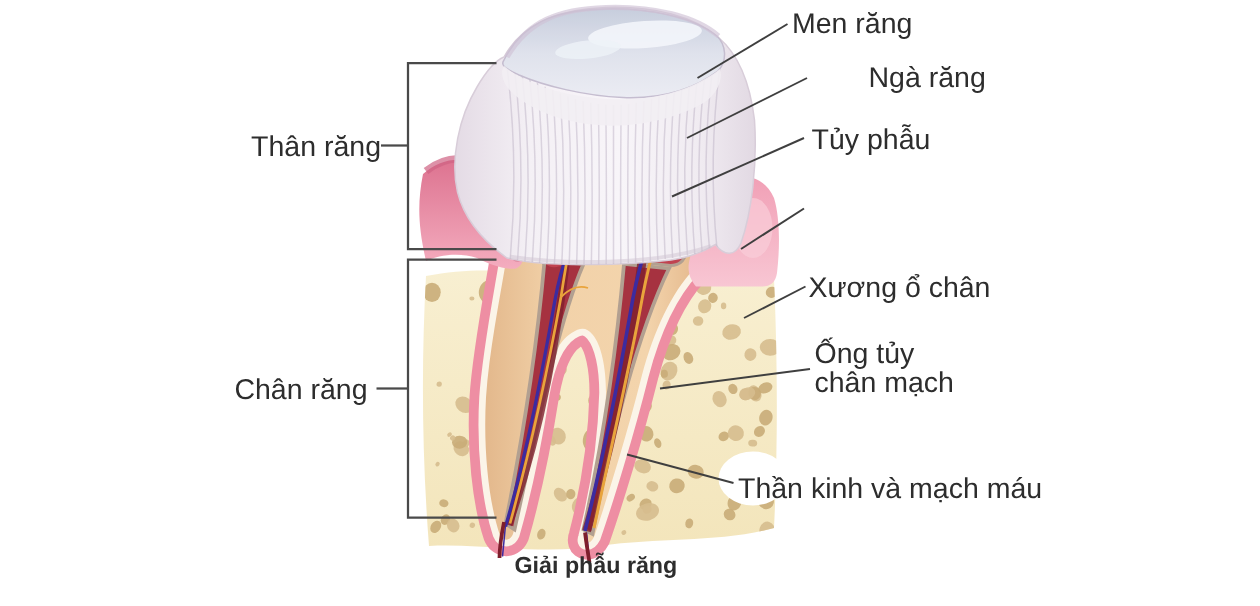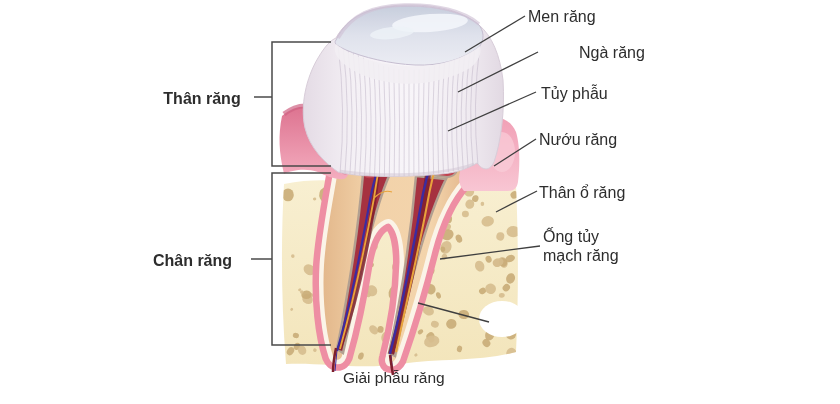--- a/index.html
+++ b/index.html
@@ -1,21 +1,21 @@
 <!DOCTYPE html>
 <html style="--c-enamel: #f3eff4; --c-occlusal-cap: #ccd3e0; --c-dentin: #efcda3; --c-pulp: #c04350; --c-pulp-dark: #8c2633; --c-vessel-blue: #3c2ba0; --c-nerve-yellow: #e9a43c; --c-gum-dark: #e2798f; --c-gum-light: #f3a8ba; --c-ligament: #ee8ea3; --c-cementum: #fbf4e8; --c-bone: #f6eac6; --c-bone-spot: #d3b98a; --c-leader-line: #3f3f3f; --c-text: #2d2d2d;"><head>
 <meta charset="utf-8">
 <style>
   html,body{margin:0;padding:0;background:#ffffff;width:840px;height:404px;overflow:hidden;}
   .stage{position:relative;width:840px;height:404px;font-family:"Liberation Sans",sans-serif;}
   .stage svg{position:absolute;left:0;top:0;}
-  .lbl{position:absolute;color:#2d2d2d;font-size:16px;line-height:19px;white-space:pre-line;}
+  .lbl{position:absolute;color:#2d2d2d;font-size:19px;line-height:19px;white-space:pre-line;}
   .lbl.right{text-align:left;}
-  .lbl.leftside{text-align:center;font-weight:bold;}
-  .caption{position:absolute;color:#2d2d2d;font-size:15.5px;}
+  .lbl.leftside{text-align:right;}
+  .caption{position:absolute;color:#2d2d2d;font-size:15.5px;font-weight:bold;}
   
   #lbl-men{left:528px;top:7px;}
   #lbl-nga{left:543px;top:43px;margin-left:36px;}
   #lbl-tuy{left:541px;top:84px;}
   #lbl-nuou{left:539px;top:130px;}
   #lbl-xuong{left:539px;top:183px;}
   #lbl-ongtuy{left:543px;top:227px;}
   #lbl-thankinh{left:492px;top:317px;}
   #lbl-thanrang{left:150px;top:89px;width:104px;}
   #lbl-chanrang{left:140px;top:251px;width:105px;}
@@ -311,21 +311,21 @@
     <path d="M331,42 L272,42 L272,166 L331,166"></path>
     <path d="M331,173 L272,173 L272,345 L331,345"></path>
     <path d="M254,97 L272,97"></path>
     <path d="M251,259 L272,259"></path>
   </g>
 </svg>
 
 <div class="lbl right" id="lbl-men">Men răng</div>
 <div class="lbl right" id="lbl-nga">Ngà răng</div>
 <div class="lbl right" id="lbl-tuy">Tủy phẫu</div>
-<div class="lbl right" id="lbl-nuou">Nướu răng</div>
-<div class="lbl right" id="lbl-xuong">Thân ổ răng</div>
+<div class="lbl right" id="lbl-xuong">Xương ổ chân</div>
 <div class="lbl right" id="lbl-ongtuy">Ống tủy
-mạch răng</div>
+chân mạch</div>
+<div class="lbl right" id="lbl-thankinh">Thần kinh và mạch máu</div>
 <div class="lbl leftside" id="lbl-thanrang">Thân răng</div>
 <div class="lbl leftside" id="lbl-chanrang">Chân răng</div>
 <div class="caption" id="caption">Giải phẫu răng</div>
 
 </div>
 
 </body></html>

